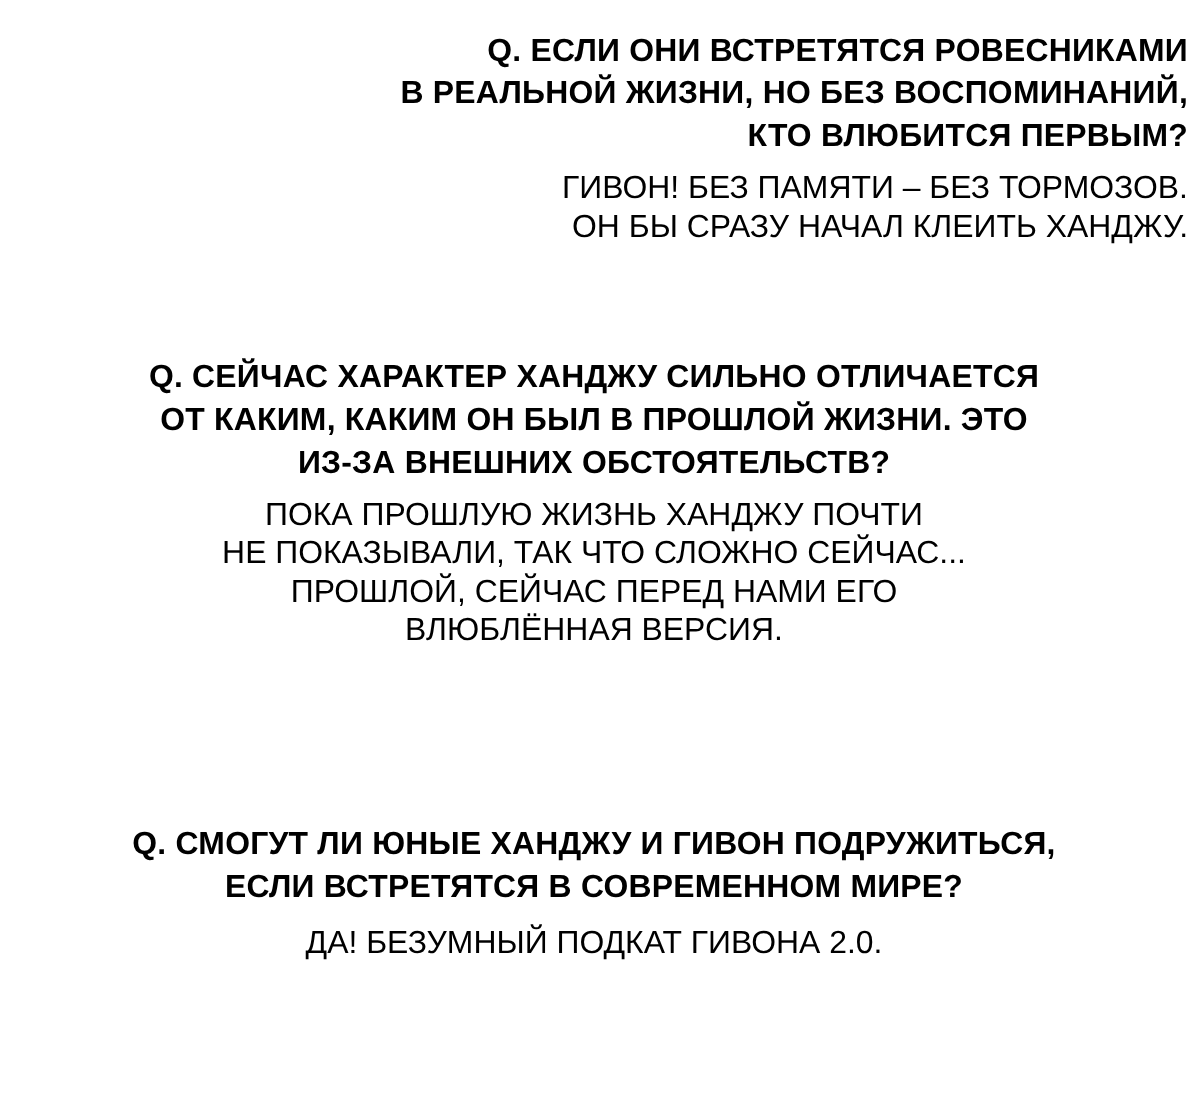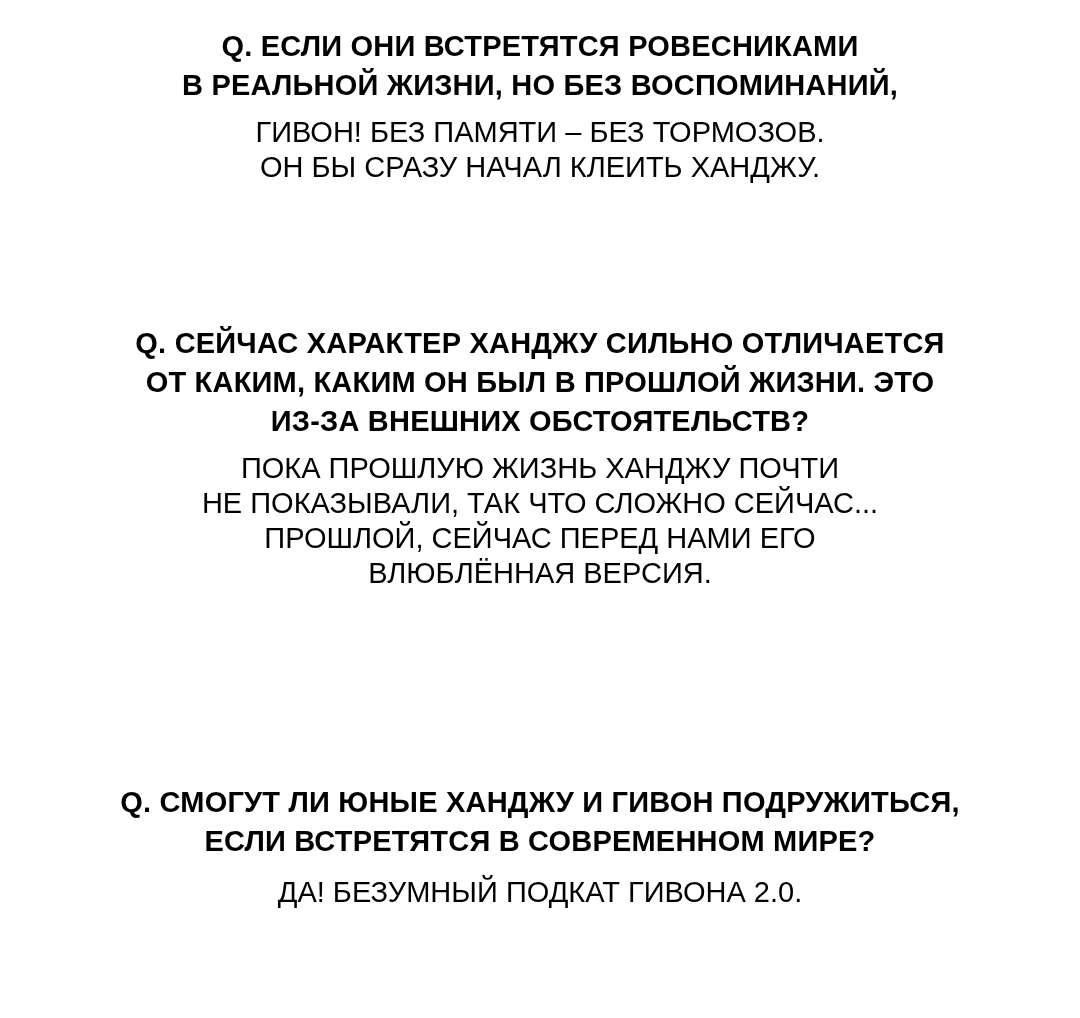--- a/index.html
+++ b/index.html
@@ -30,32 +30,33 @@
       white-space: nowrap;
     }
     .a-line {
       display: block;
       font-weight: normal;
       font-size: 29px;
       line-height: 35px;
       white-space: nowrap;
     }
     .answer { margin-top: 10px; }
-    #qa1 { top: 27px; }
+    #qa1 { top: 27px; text-align: right; }
     #qa2 { top: 324px; }
-    #qa3 { top: 783px; }
+    #qa3 { top: 748px; }
     #qa3 .answer { margin-top: 14px; }
   </style>
 </head>
 <body>
 
 <div class="qa" id="qa1">
   <div class="question">
     <span class="q-line">Q. ЕСЛИ ОНИ ВСТРЕТЯТСЯ РОВЕСНИКАМИ</span>
     <span class="q-line">В РЕАЛЬНОЙ ЖИЗНИ, НО БЕЗ ВОСПОМИНАНИЙ,</span>
+    <span class="q-line">КТО ВЛЮБИТСЯ ПЕРВЫМ?</span>
   </div>
   <div class="answer">
     <span class="a-line">ГИВОН! БЕЗ ПАМЯТИ – БЕЗ ТОРМОЗОВ.</span>
     <span class="a-line">ОН БЫ СРАЗУ НАЧАЛ КЛЕИТЬ ХАНДЖУ.</span>
   </div>
 </div>
 
 <div class="qa" id="qa2">
   <div class="question">
     <span class="q-line">Q. СЕЙЧАС ХАРАКТЕР ХАНДЖУ СИЛЬНО ОТЛИЧАЕТСЯ</span>

